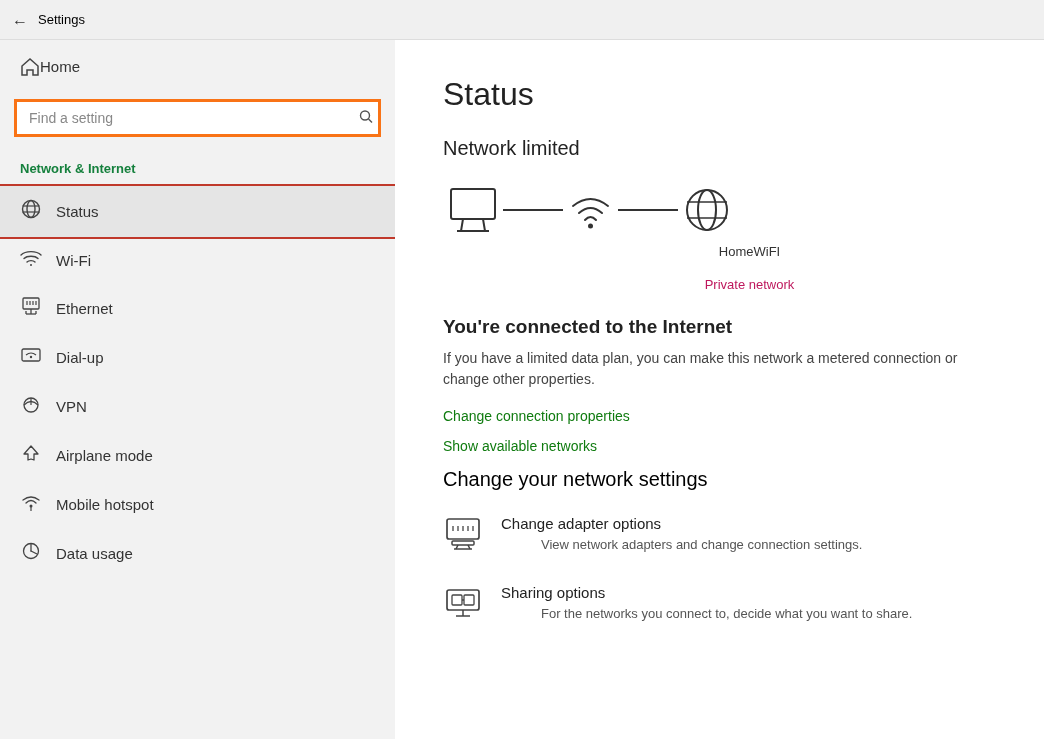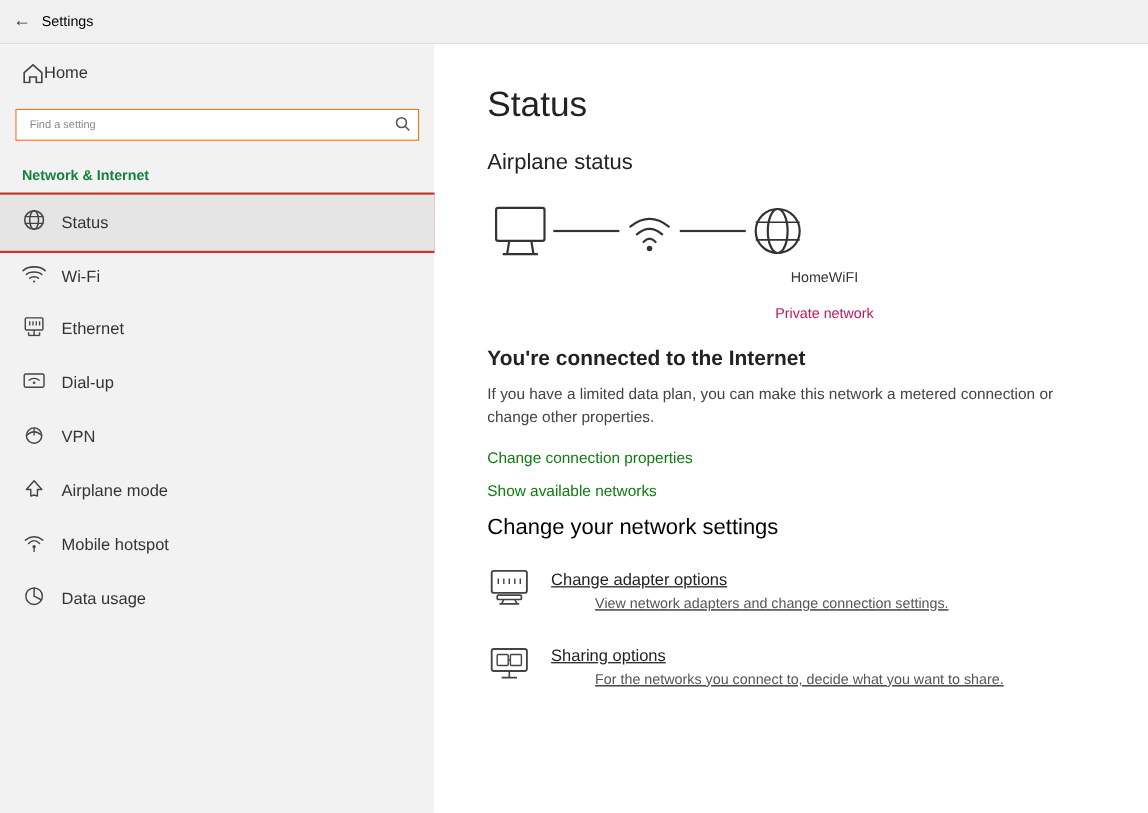--- a/index.html
+++ b/index.html
@@ -64,23 +64,23 @@
       color: #333;
     }
 
     .search-box {
       margin: 0 14px 16px 14px;
       position: relative;
     }
     .search-box input {
       width: 100%;
       padding: 8px 36px 8px 12px;
-      border: 1px solid #f97316;
+      border: 3px solid #f97316;
       background: #fff;
-      font-size: 10px;
+      font-size: 14px;
       color: #555;
       outline: none;
     }
     .search-box input::placeholder {
       color: #888;
     }
     .search-icon-btn {
       position: absolute;
       right: 8px;
       top: 50%;
@@ -216,24 +216,23 @@
     .change-heading {
       font-size: 20px;
       font-weight: 400;
       color: #000000;
       margin-top: 10px;
       margin-bottom: 20px;
     }
 
     .setting-option {
       display: flex;
-      align-items: flex-end;
+      align-items: center;
       gap: 18px;
       margin-bottom: 22px;
-      text-decoration: underline;
     }
     .setting-option-icon {
       font-size: 28px;
       color: #444;
       margin-top: 2px;
       min-width: 40px;
       text-align: center;
     }
     .setting-option-text {}
     .setting-option-title {
@@ -375,21 +374,21 @@
           <path d="M11 9 L17 12" stroke="#444" stroke-width="1.3" stroke-linecap="round"></path>
         </svg>
       </span>
       <span class="sidebar-item-label">Data usage</span>
     </div>
 
   </div>
 
   <div class="content">
     <h1 class="content-title">Status</h1>
-    <h2 class="section-heading">Airplane status</h2>
+    <h2 class="section-heading">Network limited</h2>
 
     <div class="network-diagram">
 
       <div class="diagram-computer">
         <svg width="60" height="52" viewBox="0 0 60 52" fill="none">
           <rect x="8" y="5" width="44" height="30" rx="2" stroke="#333" stroke-width="2"></rect>
           <line x1="20" y1="35" x2="18" y2="47" stroke="#333" stroke-width="2"></line>
           <line x1="40" y1="35" x2="42" y2="47" stroke="#333" stroke-width="2"></line>
           <line x1="14" y1="47" x2="46" y2="47" stroke="#333" stroke-width="2"></line>
         </svg>

